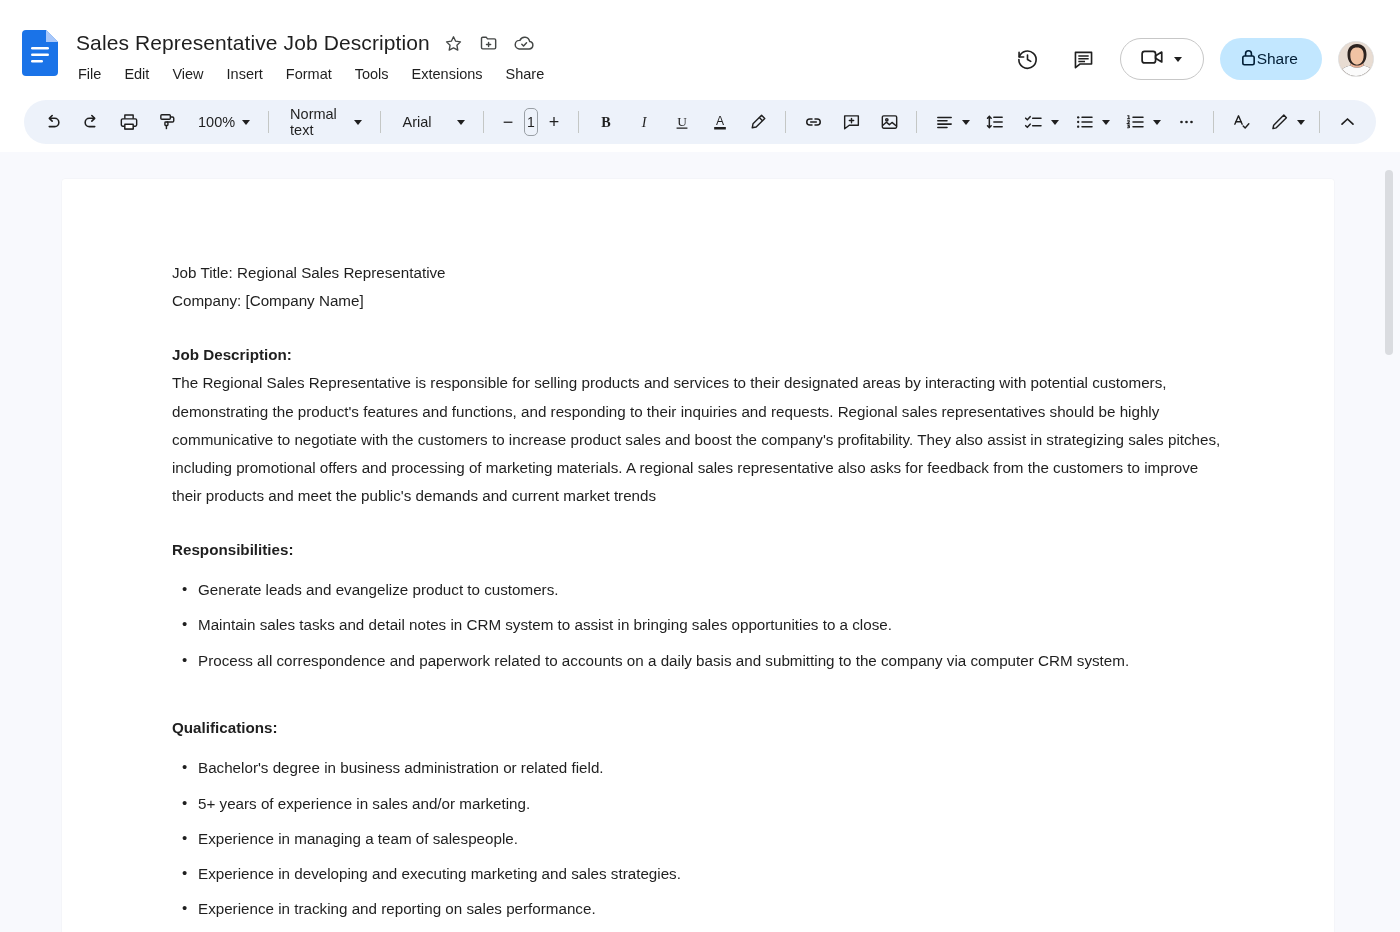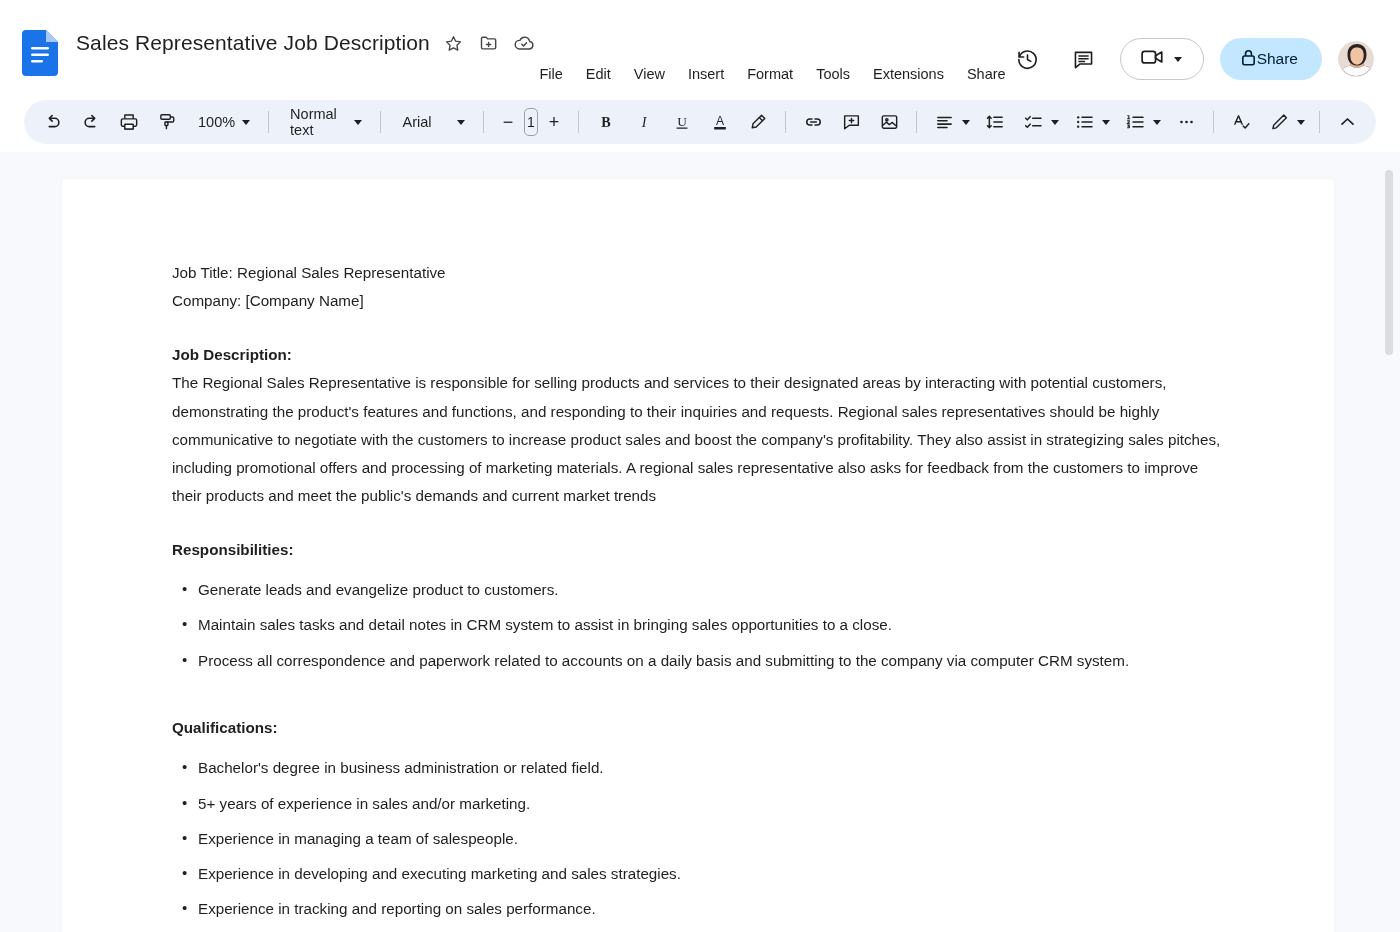--- a/index.html
+++ b/index.html
@@ -51,21 +51,20 @@
     display: inline-flex; align-items: center; justify-content: center;
     color: #444746;
     cursor: pointer;
   }
   .title-icon svg { display: block; }
   .menu-row {
     display: flex; align-items: center;
     gap: 19px;
     margin-top: 5px;
     height: 22px;
-    justify-content: flex-end;
   }
   .menu-item {
     font-size: 14.5px;
     color: #1f1f1f;
     cursor: pointer;
     white-space: nowrap;
     padding: 1px 2px;
     border-radius: 4px;
   }
 

